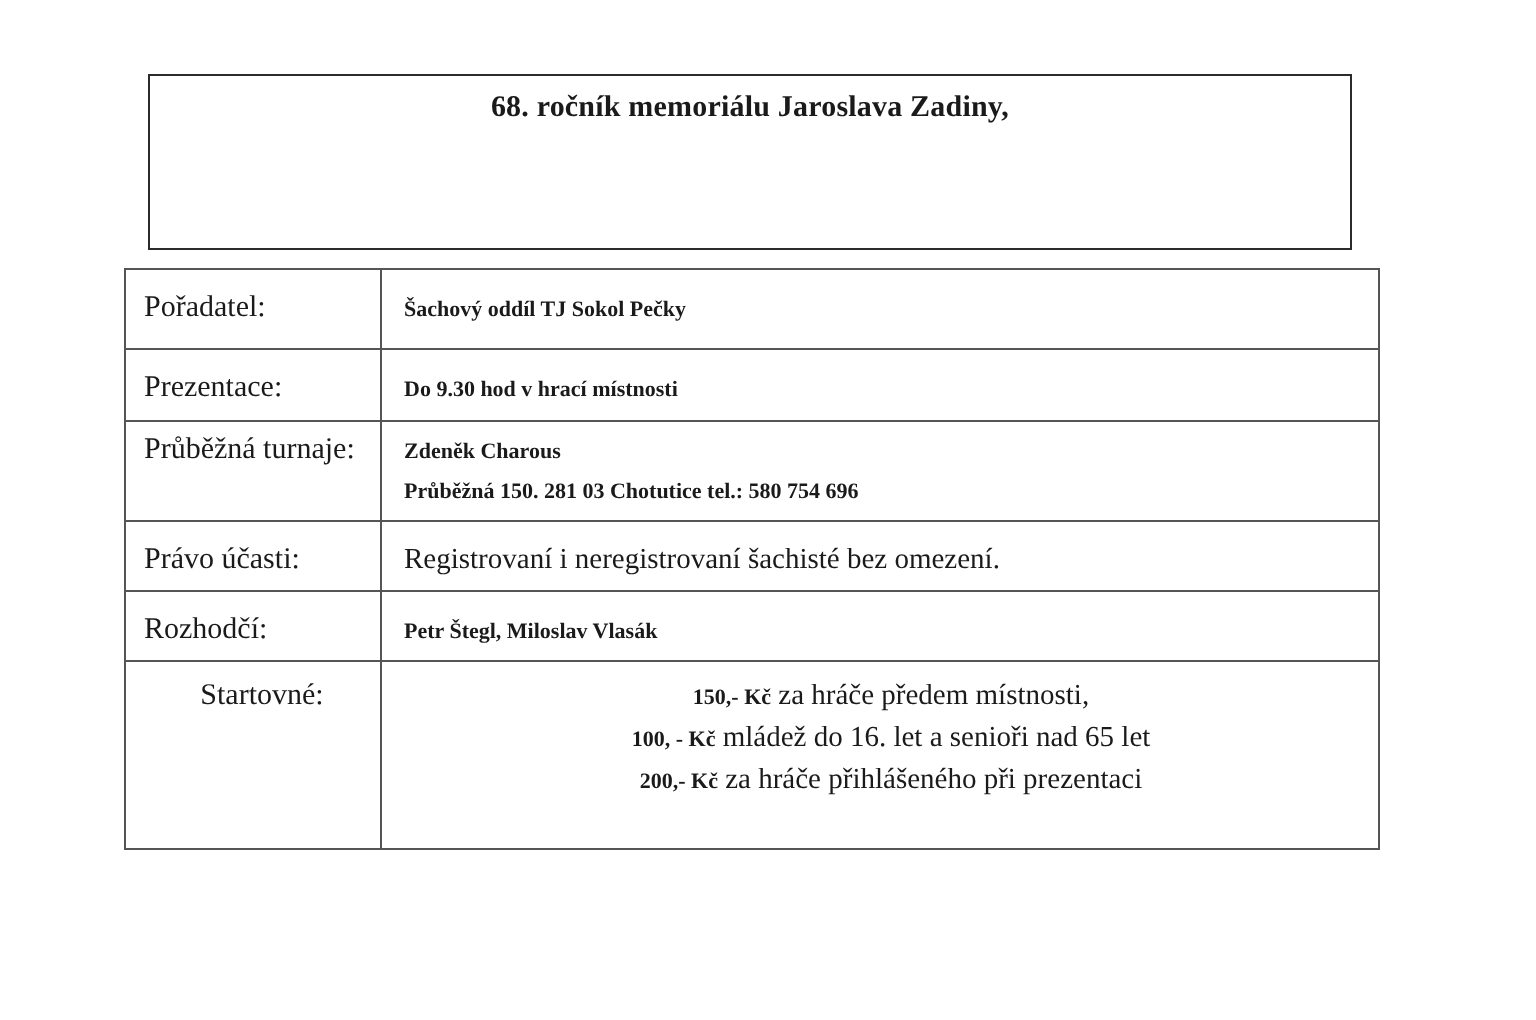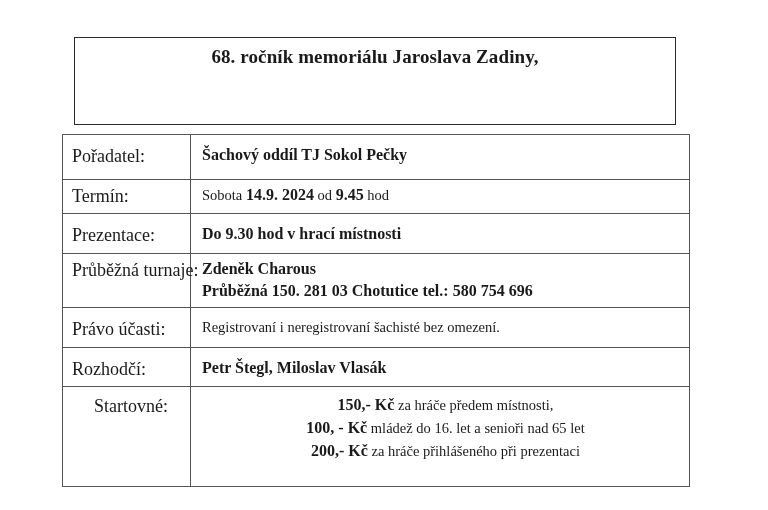--- a/index.html
+++ b/index.html
@@ -31,21 +31,21 @@
     border: 1.6px solid #2b2b2b;
     box-sizing: border-box;
     display: flex;
     flex-direction: column;
     align-items: center;
     justify-content: flex-start;
     padding-top: 6px;
   }
   .title-line {
     font-weight: bold;
-    font-size: 19px;
+    font-size: 15px;
     line-height: 1.35;
     letter-spacing: 0.1px;
     text-align: center;
     white-space: nowrap;
   }
 
   
   .info-table {
     position: absolute;
     left: 62px;
@@ -65,34 +65,34 @@
   .cell-inner {
     padding: 5px 0 5px 9px;
     font-size: 14.5px;
     line-height: 1.42;
   }
   .cell-inner.value {
     padding-left: 11px;
   }
   .label-text {
     font-weight: normal;
-    font-size: 18px;
+    font-size: 15px;
     white-space: nowrap;
   }
   .v-bold {
     font-weight: bold;
   }
   .v-reg {
     font-weight: normal;
   }
   .val-line {
     white-space: nowrap;
   }
   .big {
-    font-size: 16px;
+    font-size: 11px;
   }
 
   
   .r-tall .cell-inner { padding-top: 9px; padding-bottom: 9px; }
   .r-mid  .cell-inner { padding-top: 4px; padding-bottom: 4px; }
   .r-pad  .cell-inner { padding-top: 9px; padding-bottom: 4px; }
   .r-last .cell-inner { padding-top: 7px; padding-bottom: 24px; text-align: center; }
 </style>
 </head>
 <body>
@@ -109,30 +109,20 @@
       <col>
     </colgroup>
     <tbody>
         <tr class="r-tall">
           <td>
             <div class="cell-inner"><span class="label-text">Pořadatel:</span></div>
           </td>
           <td>
             <div class="cell-inner value">
               <div class="val-line"><span class="v-bold big">Šachový oddíl TJ Sokol Pečky</span></div>
-            </div>
-          </td>
-        </tr>
-        <tr class="r-mid">
-          <td>
-            <div class="cell-inner"><span class="label-text">Termín:</span></div>
-          </td>
-          <td>
-            <div class="cell-inner value">
-              <div class="val-line"><span class="v-reg">Sobota  </span><span class="v-bold big">14.9. 2024</span><span class="v-reg"> od </span><span class="v-bold big">9.45</span><span class="v-reg"> hod</span></div>
             </div>
           </td>
         </tr>
         <tr class="r-pad">
           <td>
             <div class="cell-inner"><span class="label-text">Prezentace:</span></div>
           </td>
           <td>
             <div class="cell-inner value">
               <div class="val-line"><span class="v-bold big">Do  9.30 hod v hrací místnosti</span></div>

